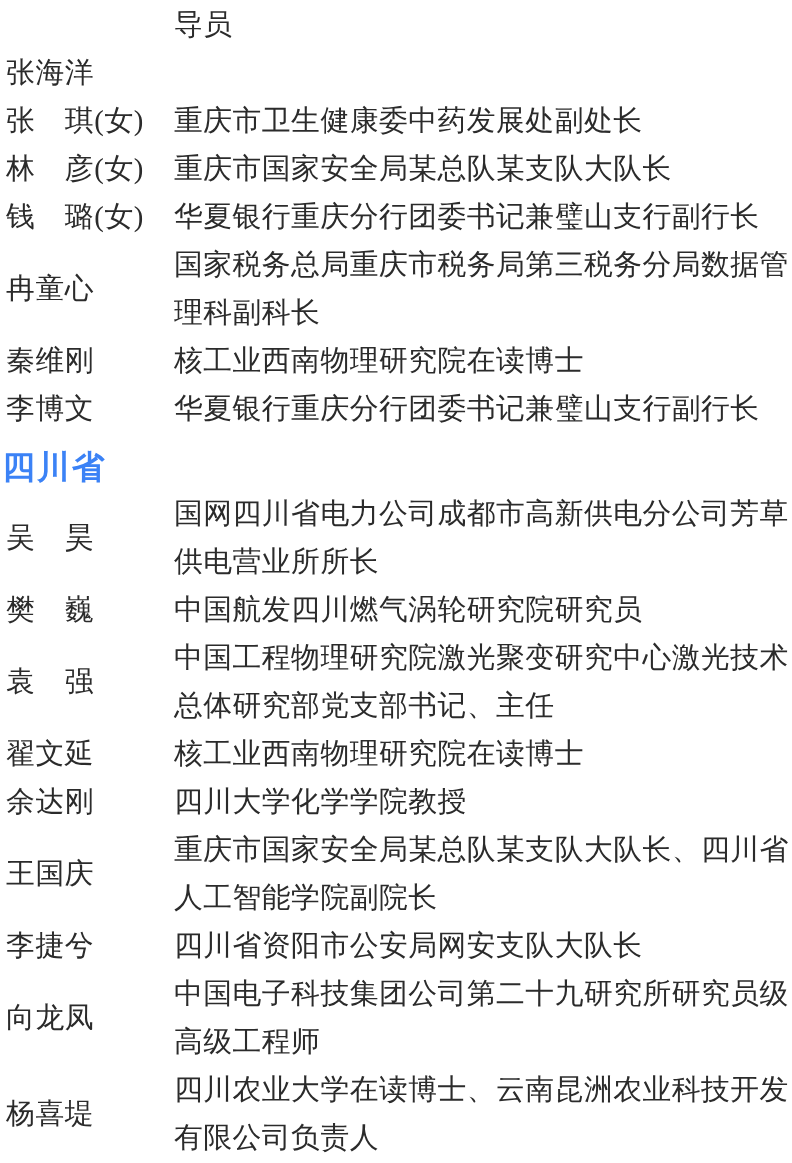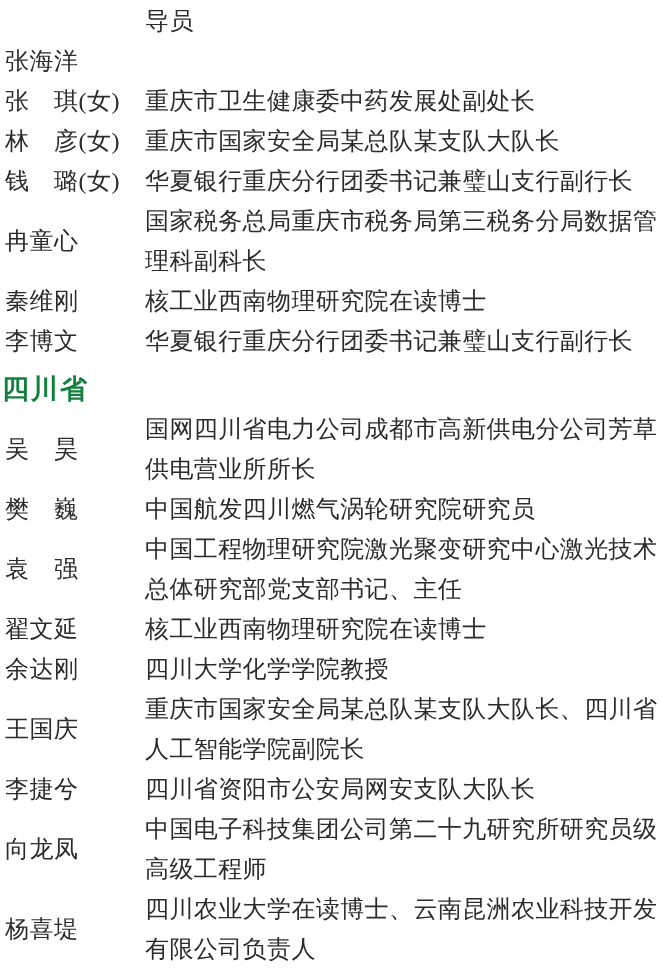--- a/index.html
+++ b/index.html
@@ -47,21 +47,21 @@
     letter-spacing: 0.4px;
     text-align: left;
   }
   .section-header {
     margin: 8px 0 0 2px;
     font-family: "Liberation Sans", "DejaVu Sans", sans-serif;
     font-weight: 700;
     font-size: 27px;
     line-height: 40px;
     letter-spacing: 2px;
-    color: #15803d;
+    color: #3b82f6;
   }
 </style>
 </head>
 <body>
 
 <div class="page">
 
   <div class="line continuation">导员</div>
 
   <div class="entry">

